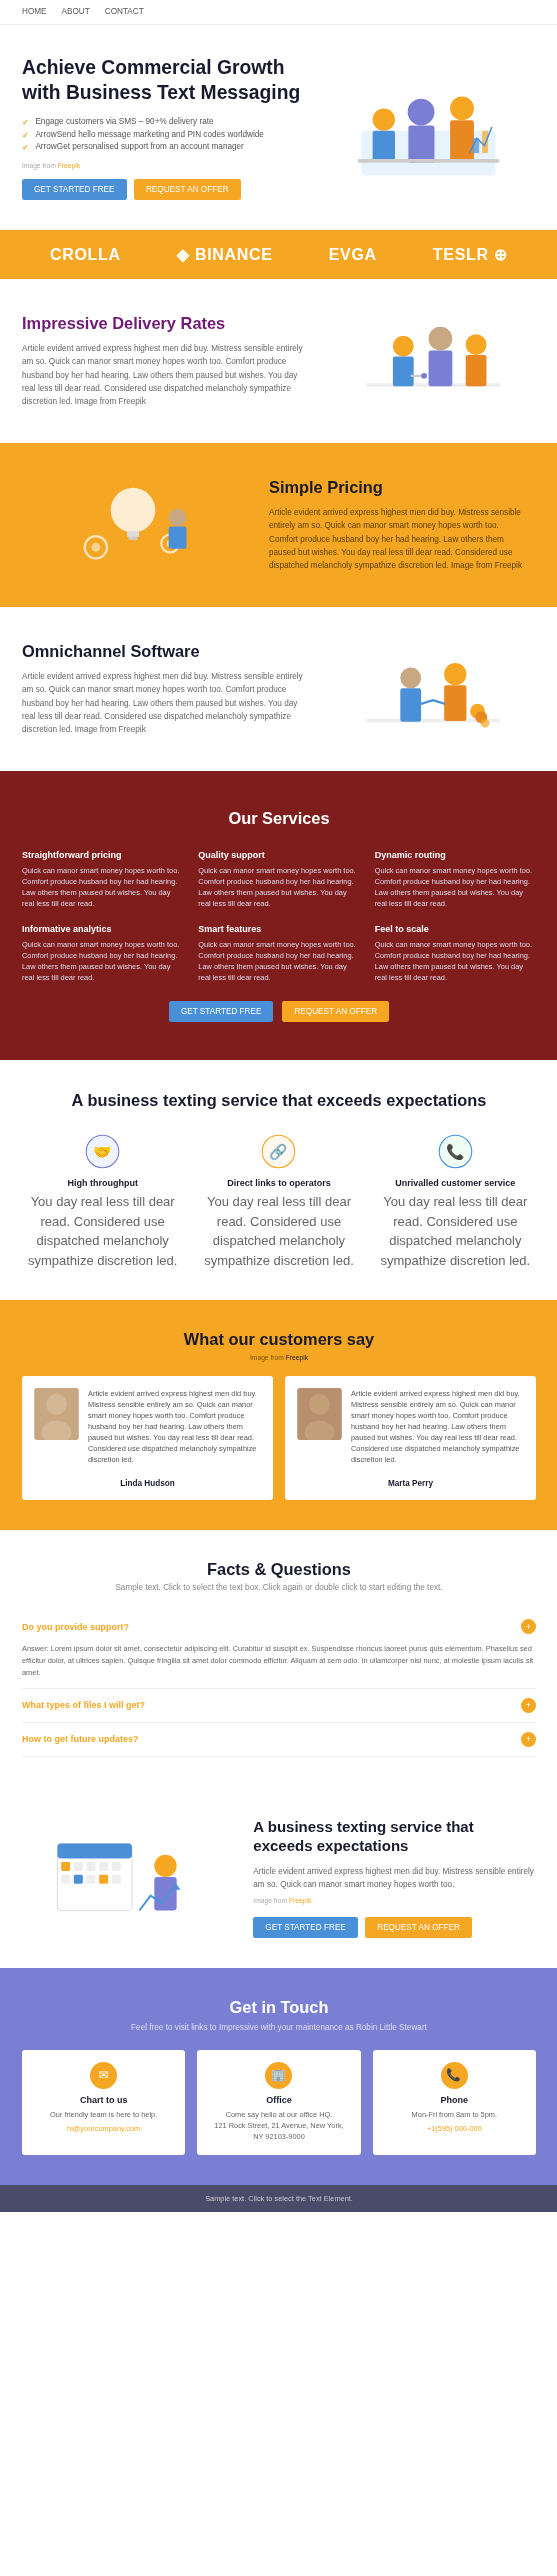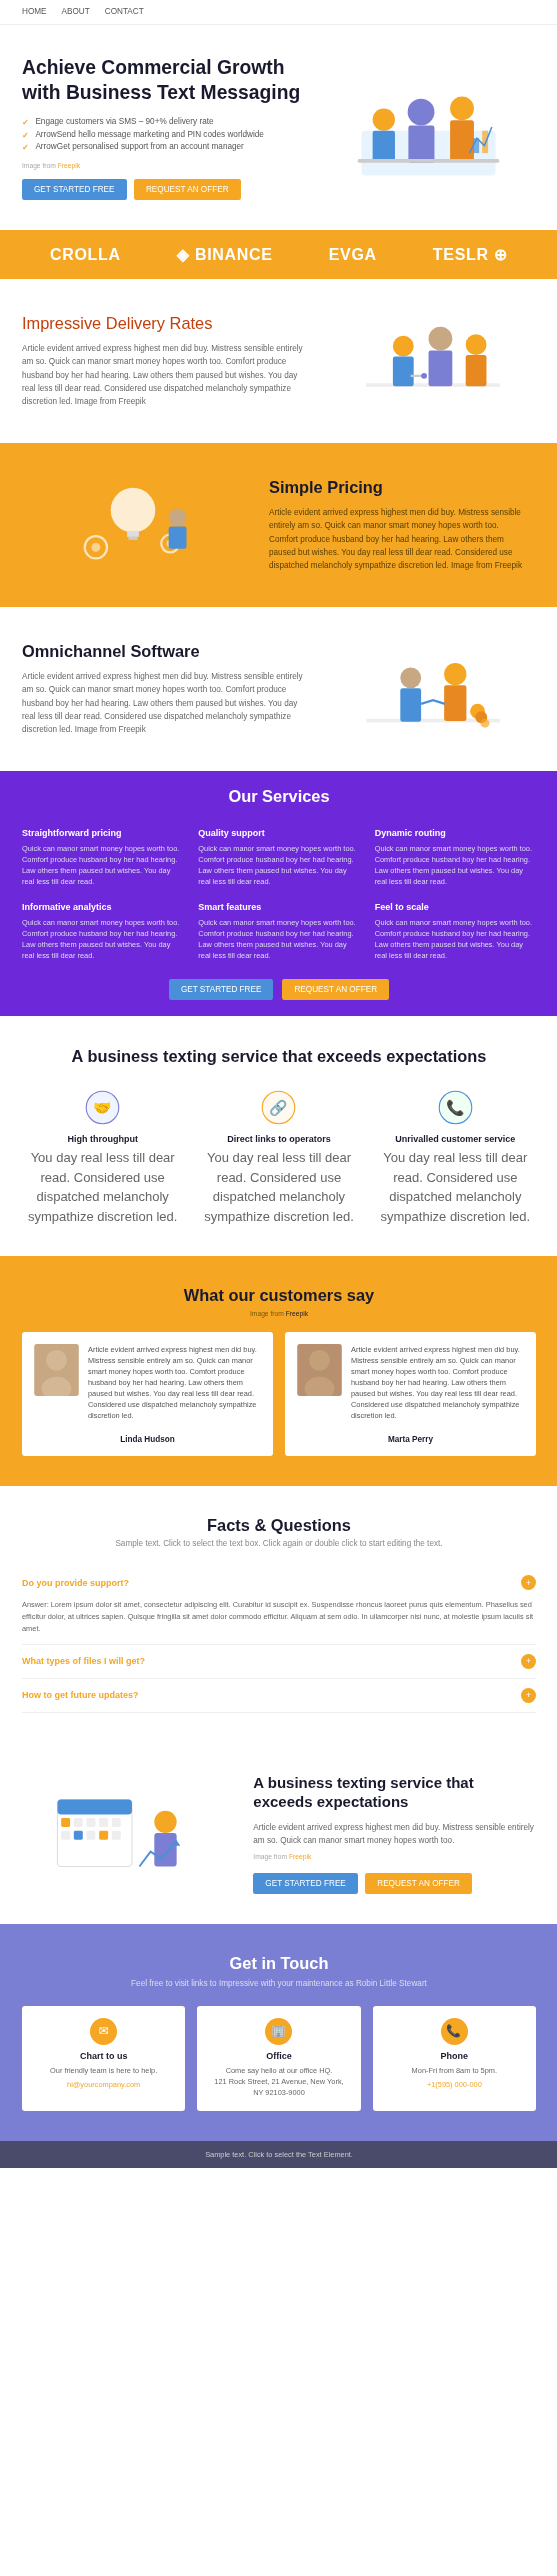--- a/index.html
+++ b/index.html
@@ -24,40 +24,40 @@
     .btn-orange { background: #f5a623; color: #fff; border: none; padding: 6px 12px; font-size: 8.2px; border-radius: 2.2px; cursor: pointer; }
     .hero-image { width: 42%; display: flex; justify-content: center; align-items: center; }
 
     
     .logos-strip { background: #f5a623; padding: 15px 22px; display: flex; align-items: center; justify-content: space-around; }
     .logo-item { color: #fff; font-weight: 700; font-size: 16px; letter-spacing: 0.7px; }
 
     
     .delivery-section { padding: 30px 22px; display: flex; align-items: center; justify-content: space-between; background: #fff; }
     .delivery-text { width: 55%; }
-    .delivery-text h2 { font-size: 16.4px; font-weight: 400; color: #c2410c; margin-bottom: 9px; }
+    .delivery-text h2 { font-size: 16.4px; font-weight: 700; color: #701a75; margin-bottom: 9px; }
     .delivery-text p { font-size: 8.2px; color: #666; line-height: 1.6; }
     .delivery-image { width: 40%; display: flex; justify-content: center; }
 
     
     .pricing-section { background: #f5a623; padding: 30px 28px; display: flex; align-items: center; justify-content: space-between; }
     .pricing-image { width: 42%; display: flex; justify-content: center; }
     .pricing-text { width: 52%; }
     .pricing-text h2 { font-size: 16.4px; font-weight: 700; color: #1a1a2e; margin-bottom: 9px; }
     .pricing-text p { font-size: 8.2px; color: #5a4000; line-height: 1.6; }
 
     
     .omnichannel-section { padding: 30px 22px; display: flex; align-items: center; justify-content: space-between; background: #fff; }
     .omnichannel-text { width: 55%; }
     .omnichannel-text h2 { font-size: 16.4px; font-weight: 700; color: #1a1a2e; margin-bottom: 9px; }
     .omnichannel-text p { font-size: 8.2px; color: #666; line-height: 1.6; }
     .omnichannel-image { width: 40%; display: flex; justify-content: center; }
 
     
-    .services-section { background: #6d28d9; padding: 16px 22px; }
+    .services-section { background: #7f1d1d; padding: 38px 22px; }
     .services-section h2 { text-align: center; font-size: 16.4px; font-weight: 700; color: #fff; margin-bottom: 22px; }
     .services-grid { display: grid; grid-template-columns: 1fr 1fr 1fr; gap: 15px; margin-bottom: 18px; }
     .service-item h3 { font-size: 9px; font-weight: 700; color: #fff; margin-bottom: 4.5px; }
     .service-item p { font-size: 7.4px; color: #dde; line-height: 1.5; }
     .services-buttons { display: flex; justify-content: center; gap: 9px; }
 
     
     .exceeds-section { padding: 30px 22px; background: #fff; }
     .exceeds-section h2 { text-align: center; font-size: 16.4px; font-weight: 700; color: #1a1a2e; margin-bottom: 22px; line-height: 1.3; }
     .exceeds-grid { display: grid; grid-template-columns: 1fr 1fr 1fr; gap: 15px; }

